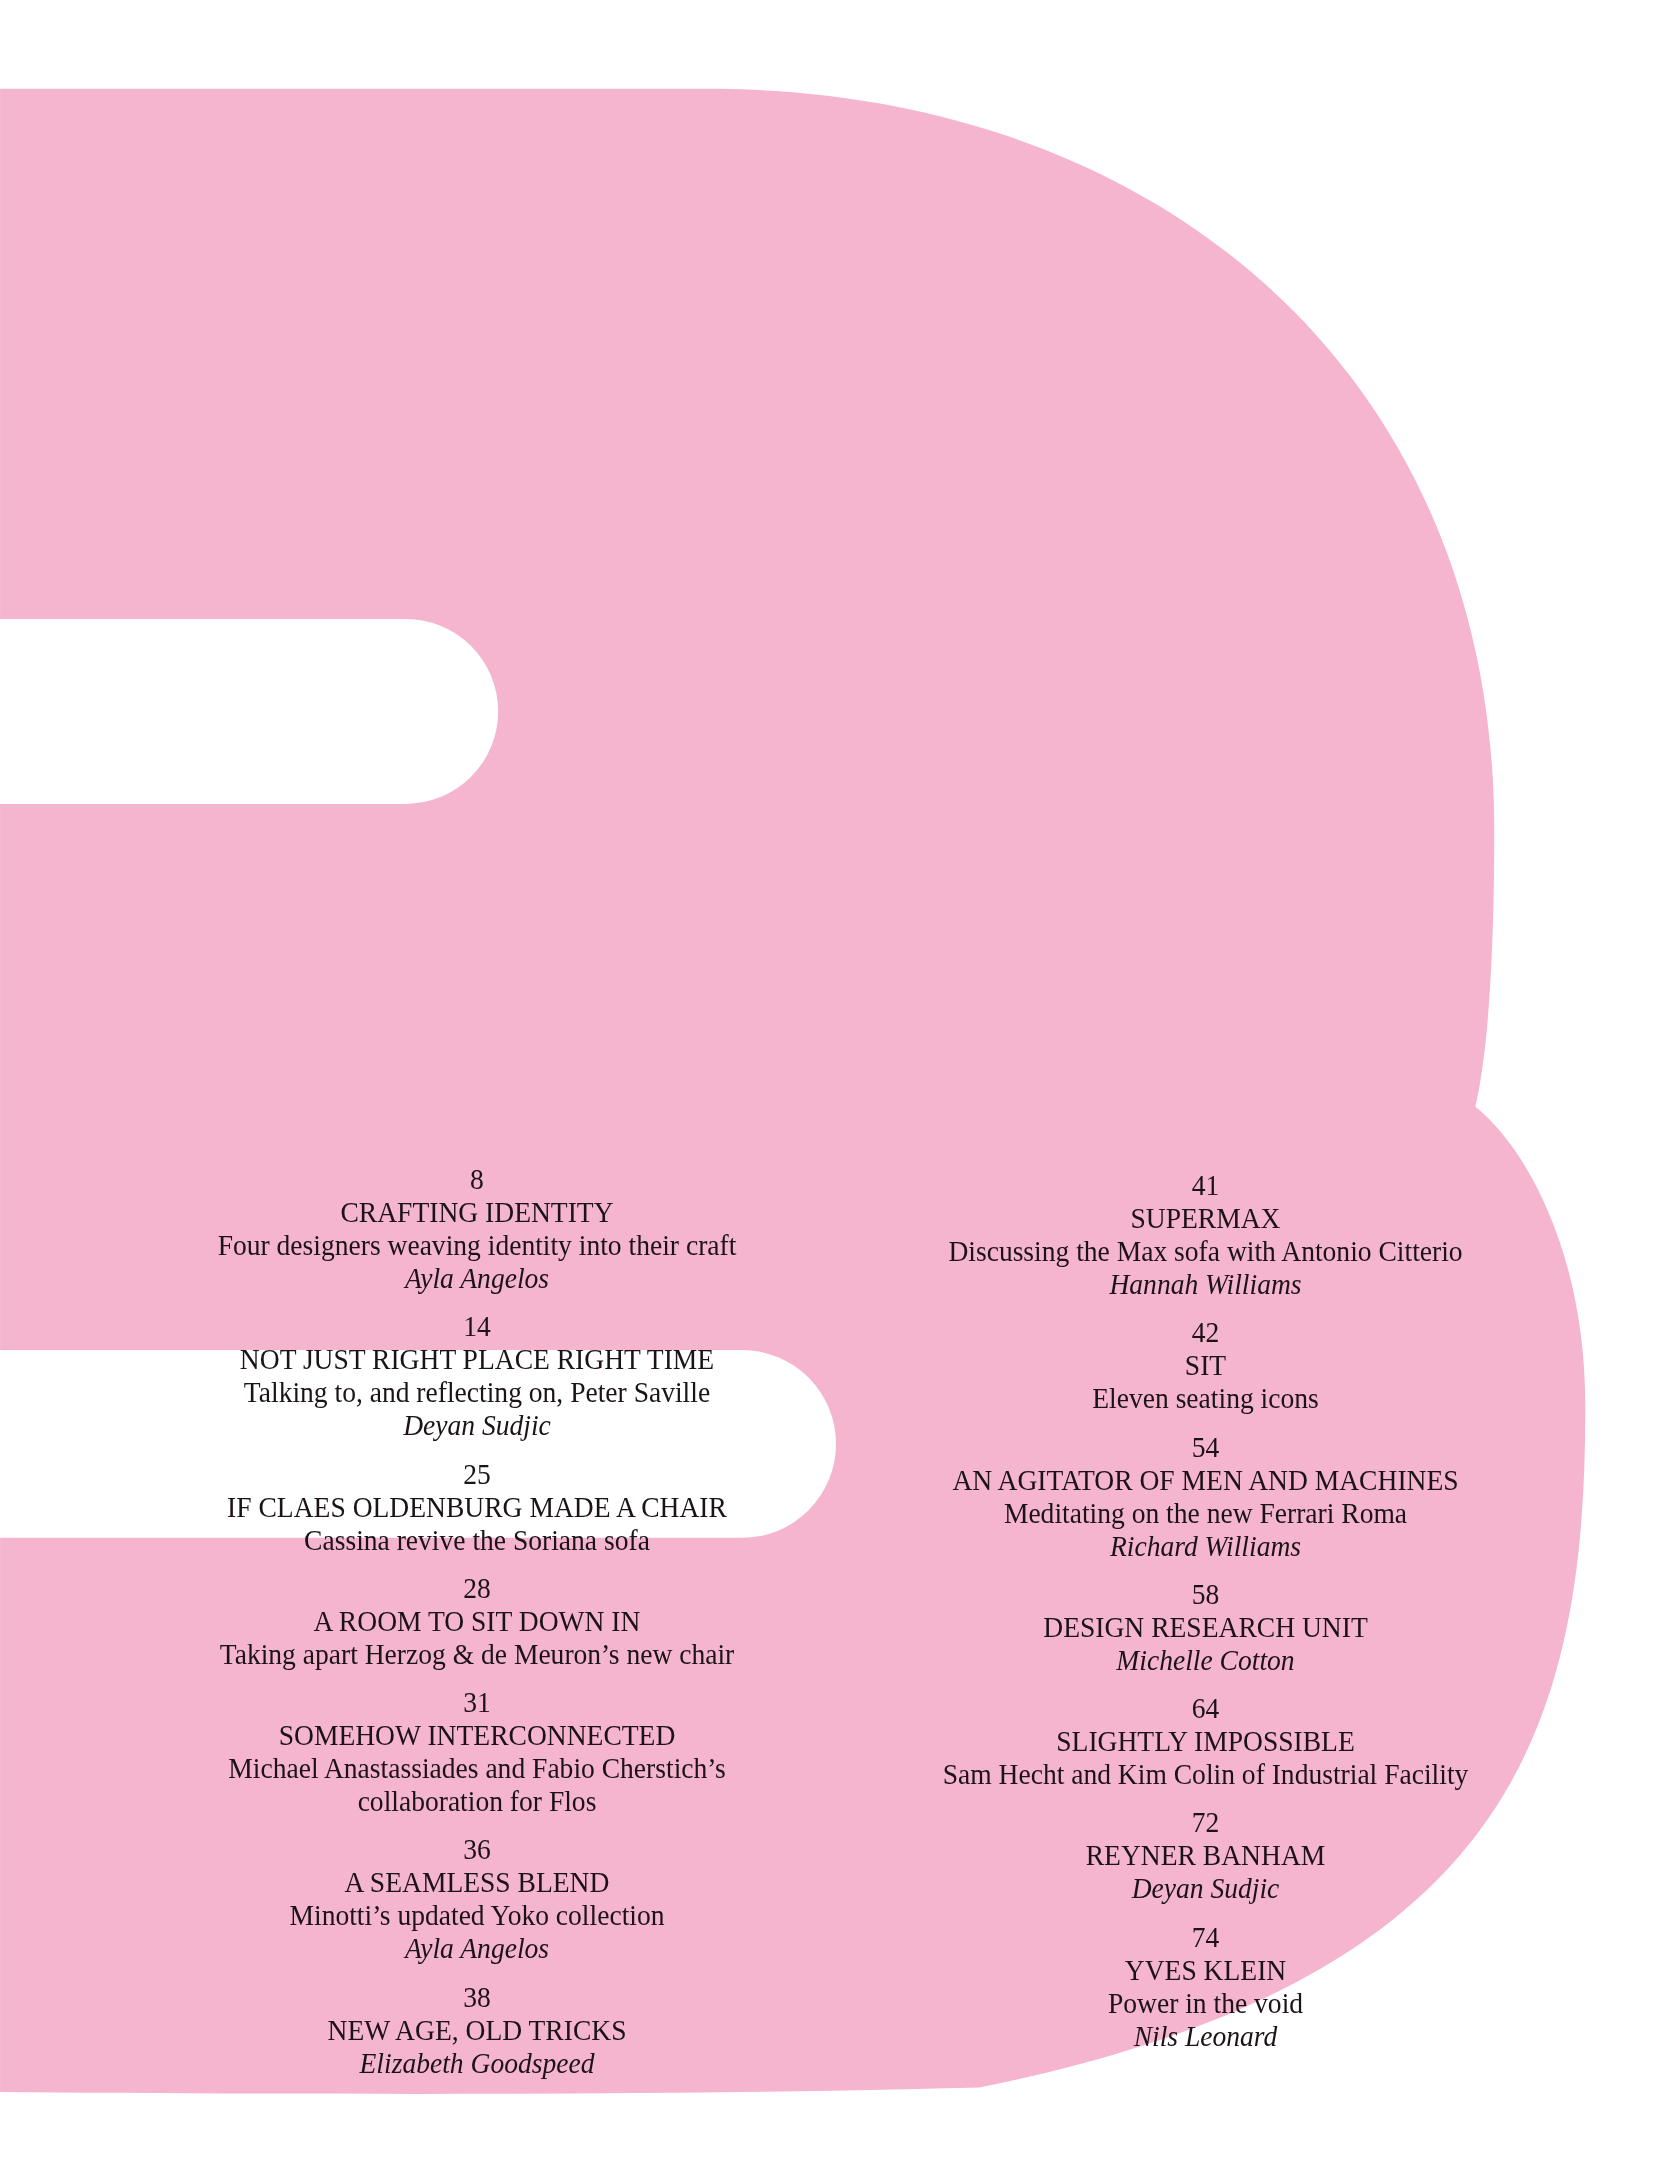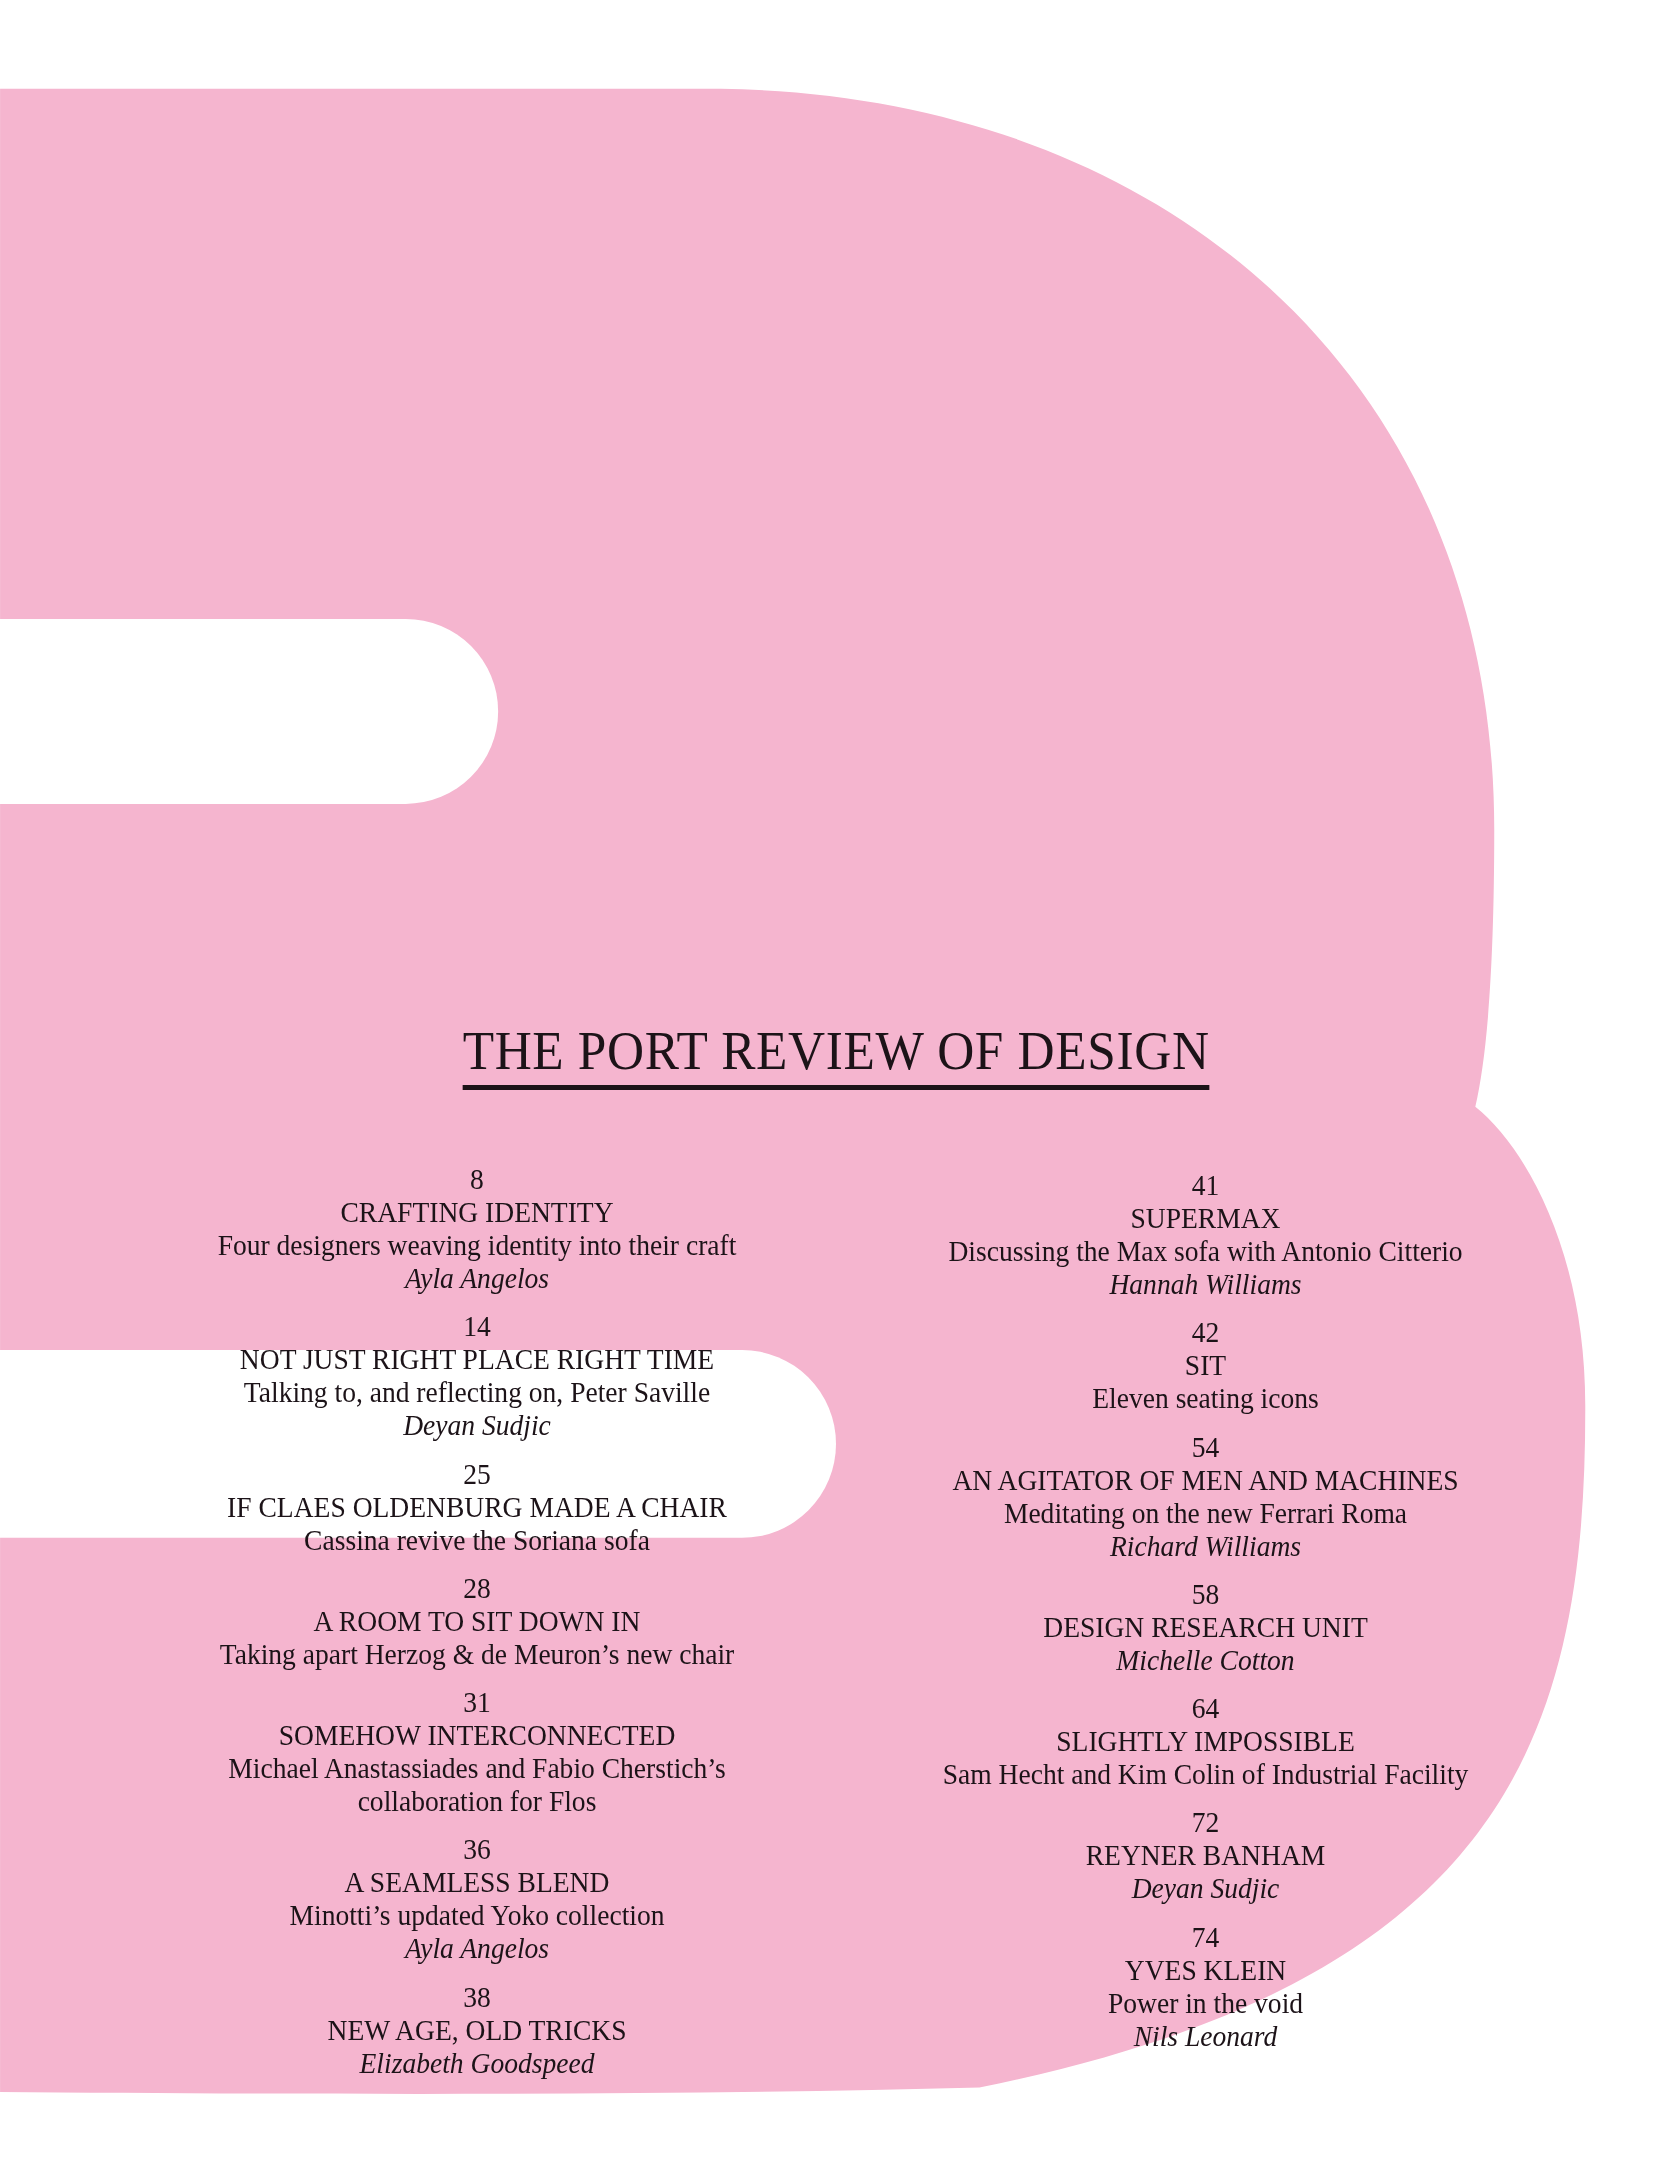--- a/index.html
+++ b/index.html
@@ -49,21 +49,20 @@
              C 2095 1575, 2177 1720, 2177 1930
              C 2178 2380, 2070 2720, 1345 2867
              C 900 2879, 380 2876, 0 2873
              Z"></path>
 
     <rect fill="#ffffff" x="-200" y="850" width="884" height="254" rx="127" ry="127"></rect>
 
     <rect fill="#ffffff" x="-200" y="1854" width="1348" height="258" rx="129" ry="129"></rect>
   </svg>
 
-  <h1 class="masthead"><span class="masthead-inner">THE PORT REVIEW OF DESIGN</span></h1>
 
   <div class="col col-left">
       <div class="entry">
         <div class="l-num">8</div>
         <div class="l-title">CRAFTING IDENTITY</div>
         <div class="l-desc">Four designers weaving identity into their craft</div>
         <div class="l-author">Ayla Angelos</div>
       </div>
       <div class="entry">
         <div class="l-num">14</div>

